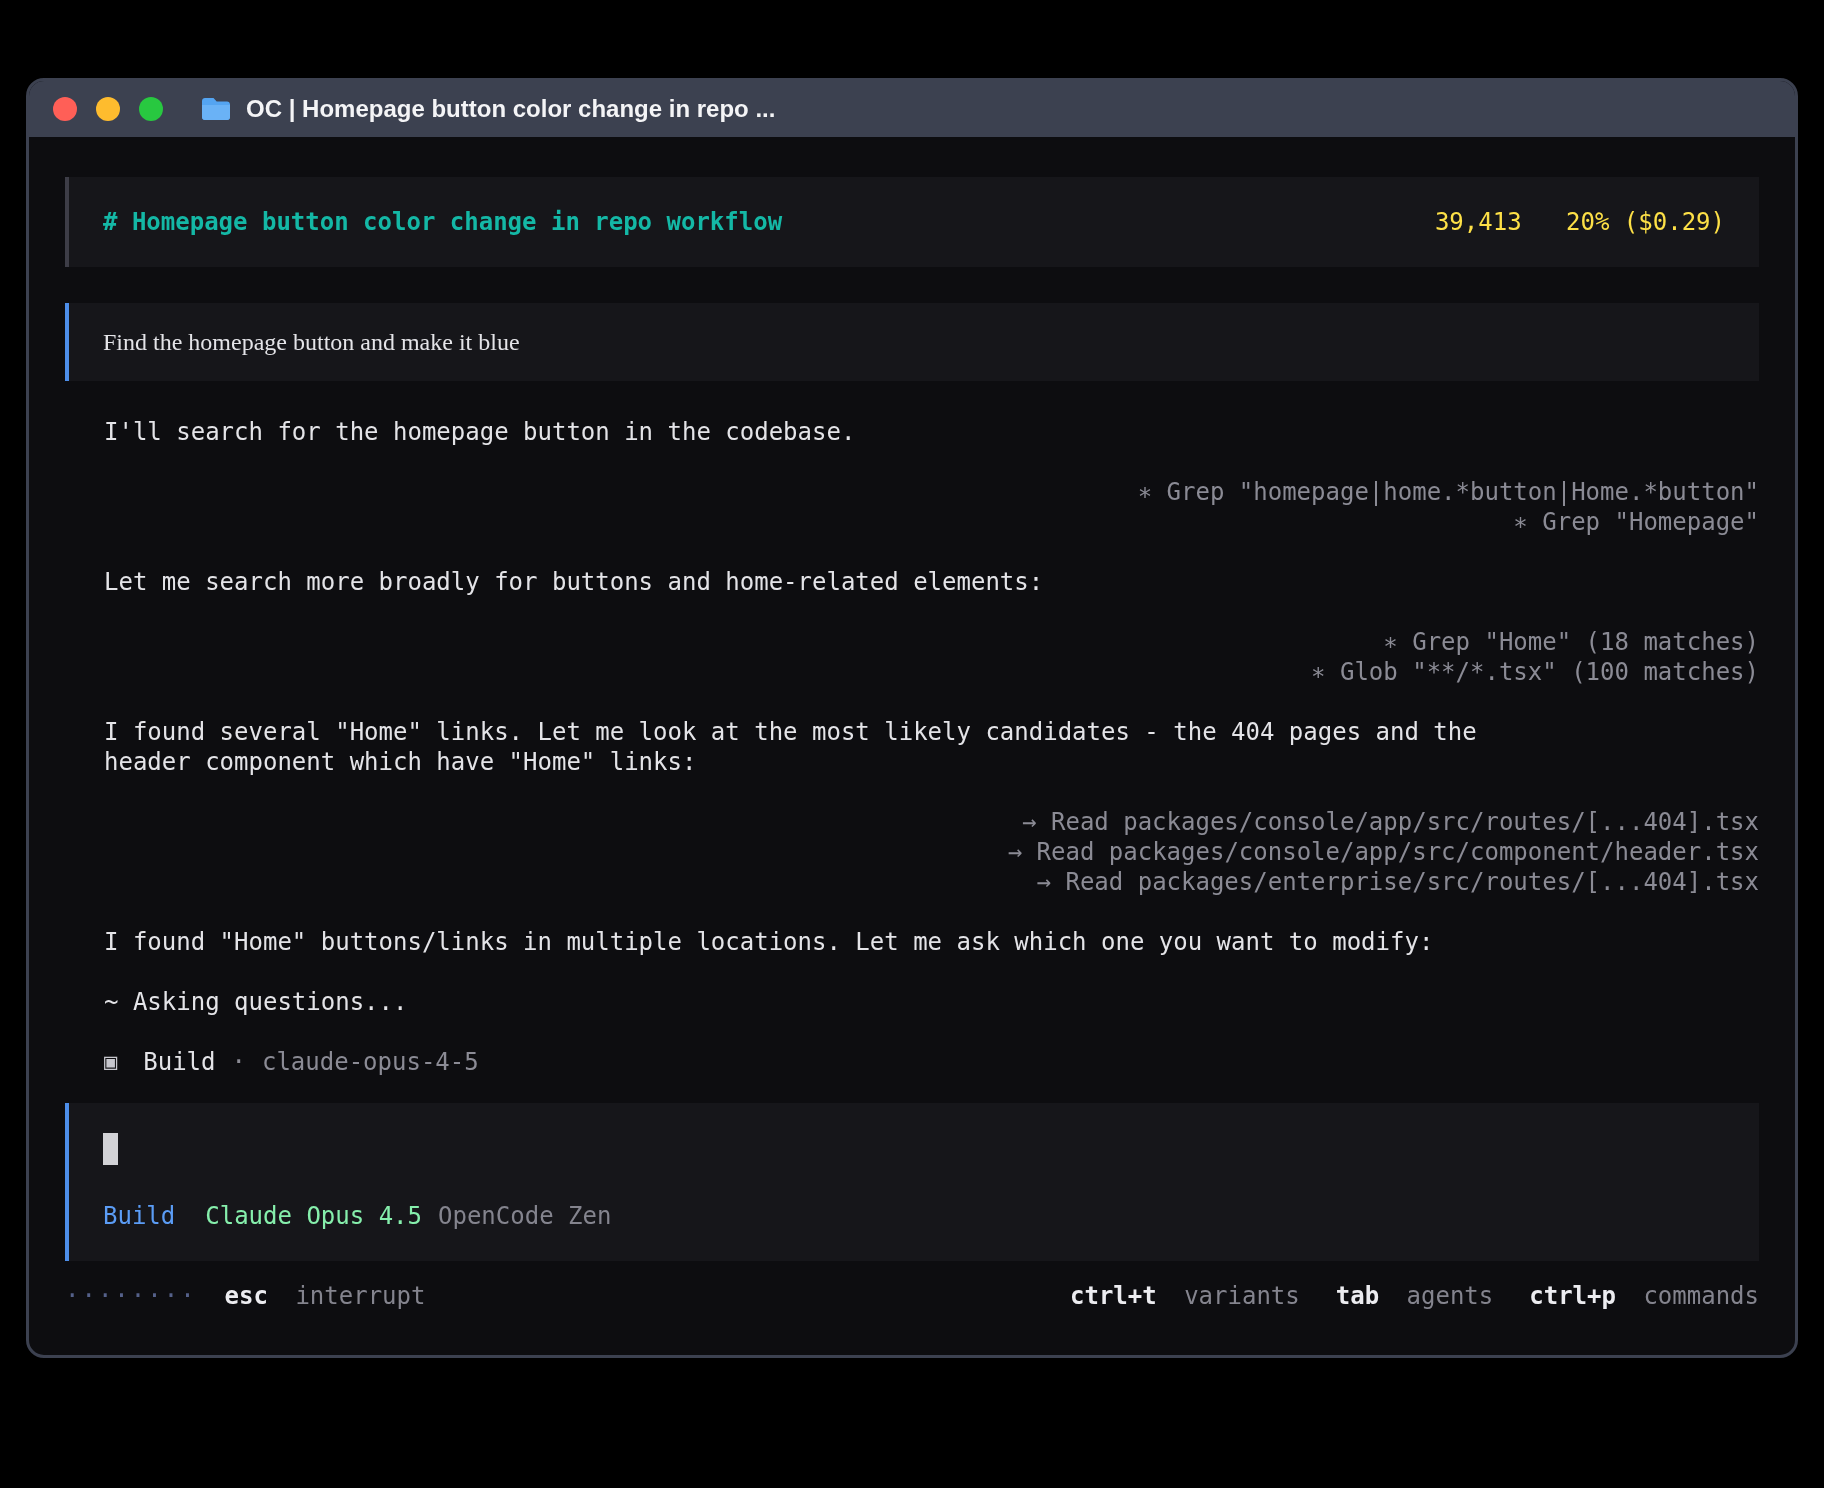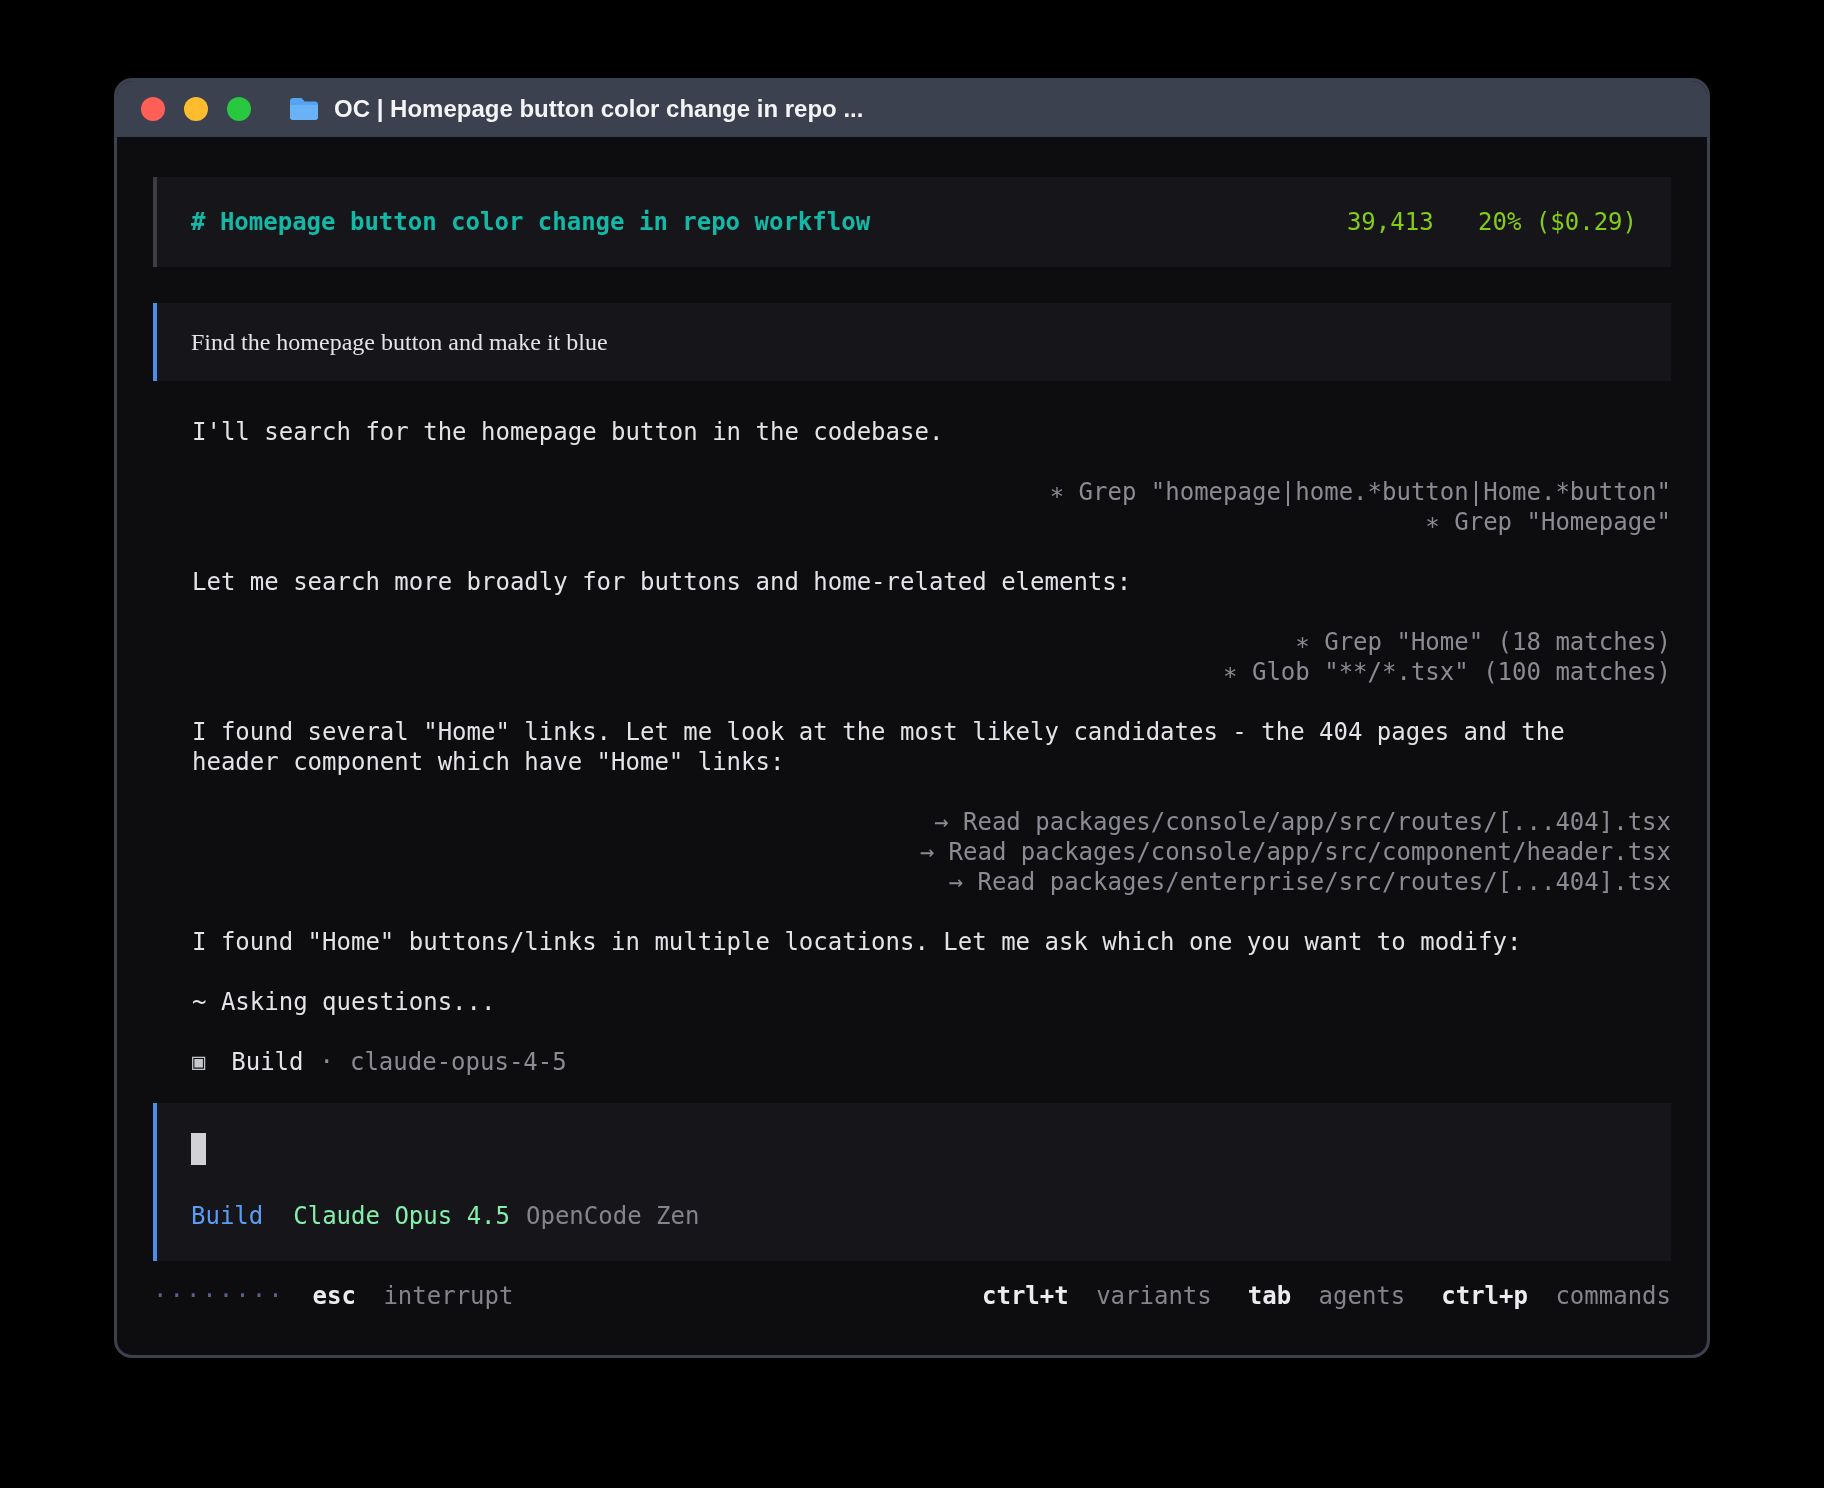--- a/index.html
+++ b/index.html
@@ -1,20 +1,20 @@
 <!DOCTYPE html>
 <html><head>
 <meta charset="utf-8">
 <style>
   * { margin: 0; padding: 0; box-sizing: border-box; }
   html, body { width: 1824px; height: 1488px; background: #000000; }
   body { font-family: "DejaVu Sans Mono", monospace; }
 
   .window {
-    width: 1596px;
+    width: 1772px;
     margin: 78px auto 0;
     background: #0d0d10;
     border: 3px solid #3c4150;
     border-radius: 18px;
     overflow: hidden;
     padding-bottom: 44px;
   }
 
   .titlebar {
     height: 56px;
@@ -46,21 +46,21 @@
     padding: 30px 34px;
   }
   .session-header {
     display: flex;
     justify-content: space-between;
     align-items: center;
     font-size: 24px;
     line-height: 30px;
   }
   .session-title { color: #14b8a6; font-weight: bold; white-space: nowrap; }
-  .session-stats { color: #84cc16; white-space: nowrap; }
+  .session-stats { color: #fde047; white-space: nowrap; }
   .session-stats .ctx { margin-left: 30px; }
 
   .user-card {
     margin-top: 36px;
     border-left-color: #4d8ee9;
     padding: 24px 34px;
     color: #e4e4e8;
     font-size: 24px;
     line-height: 30px;
     font-family: Liberation Serif, serif;

